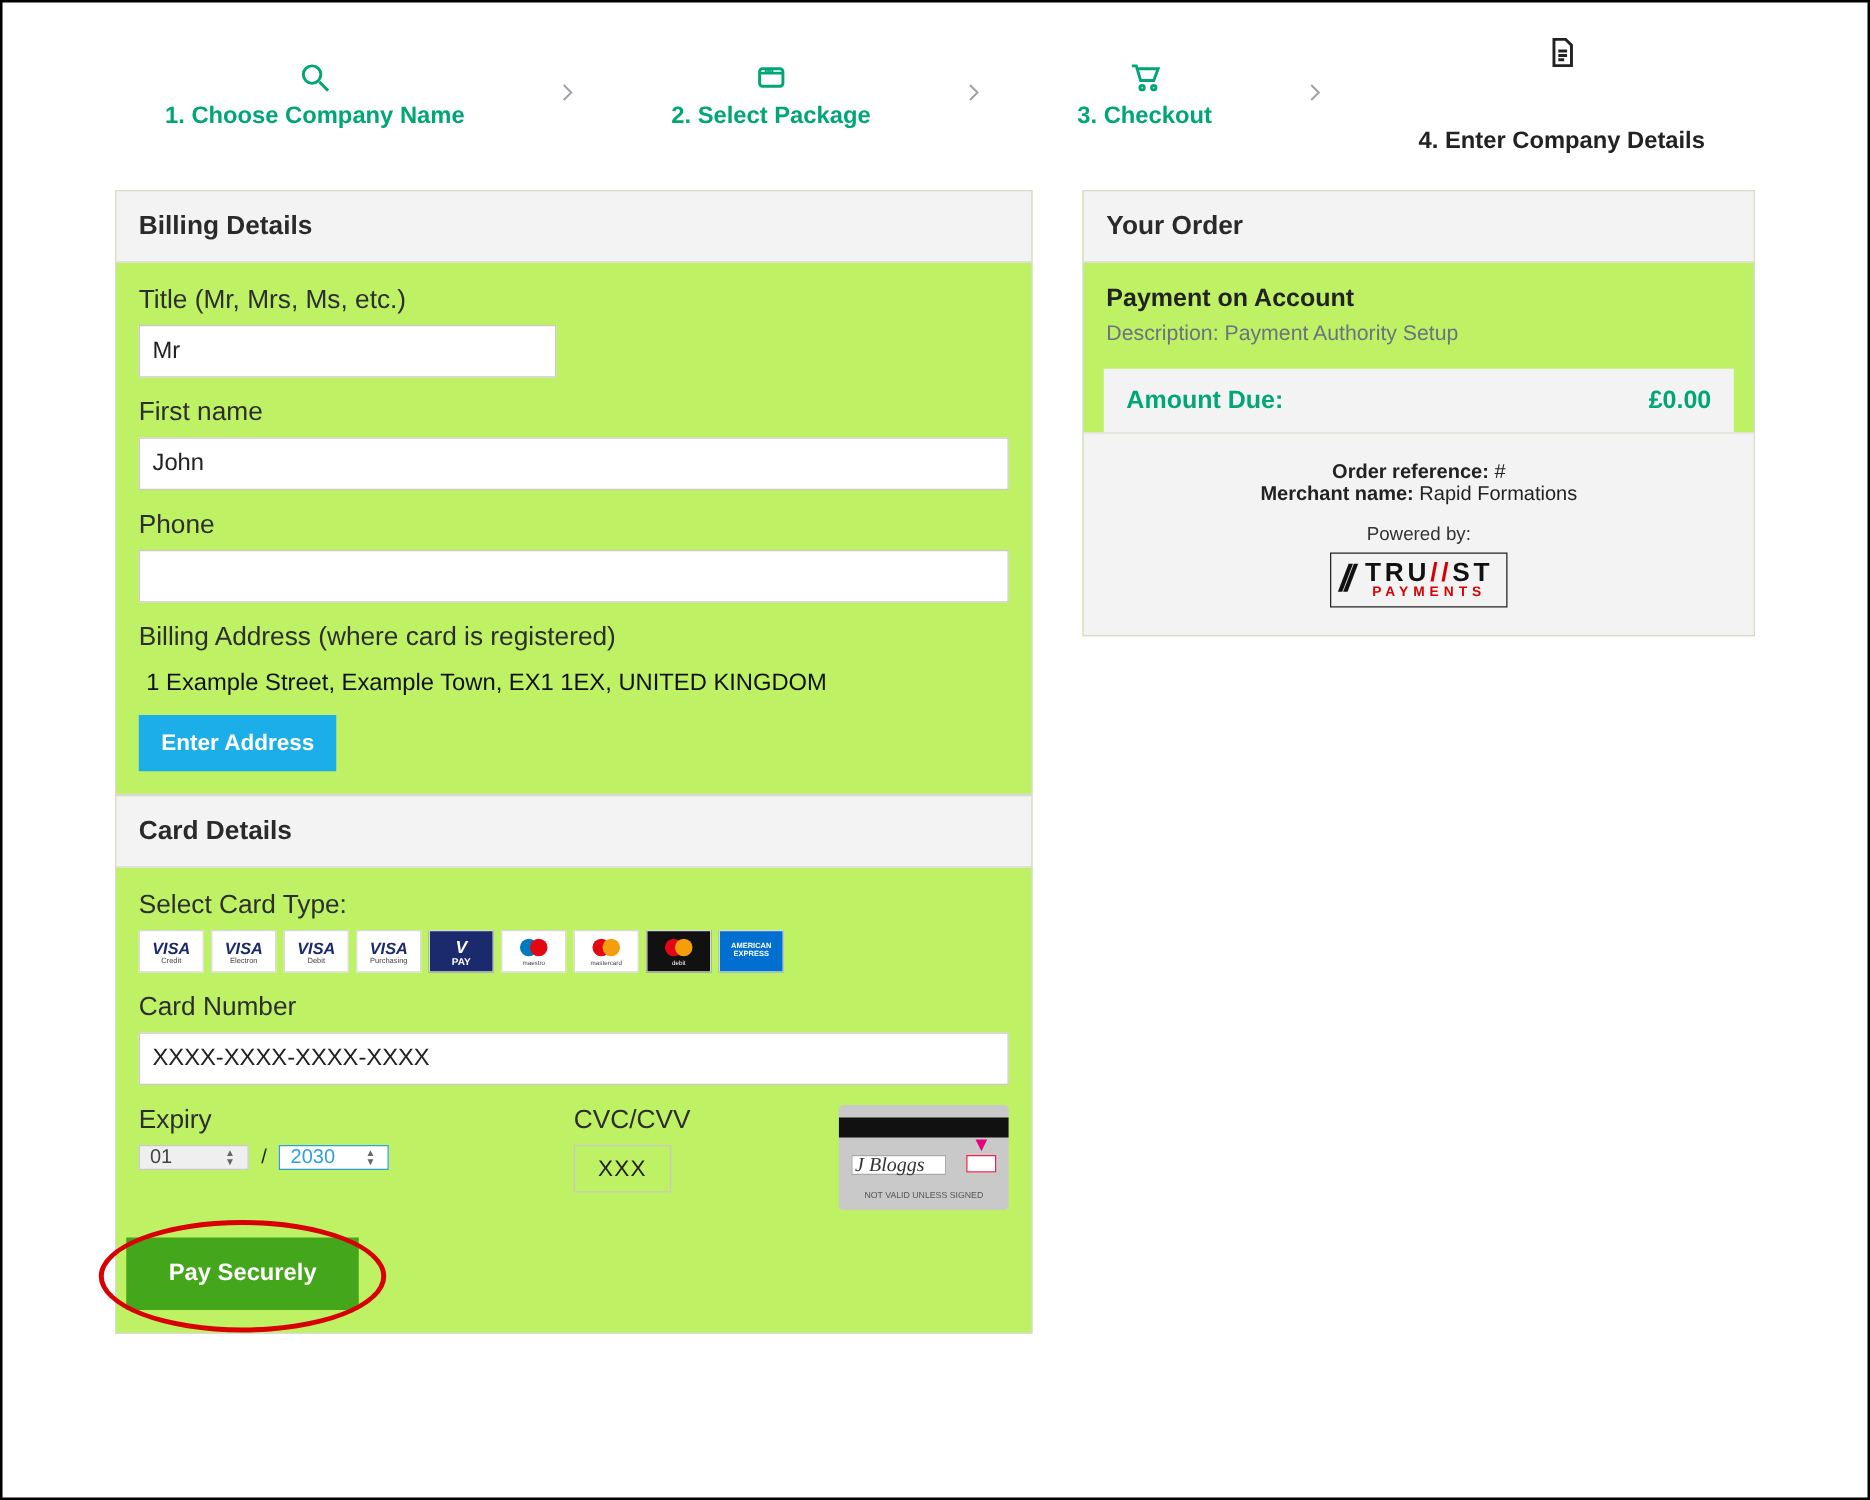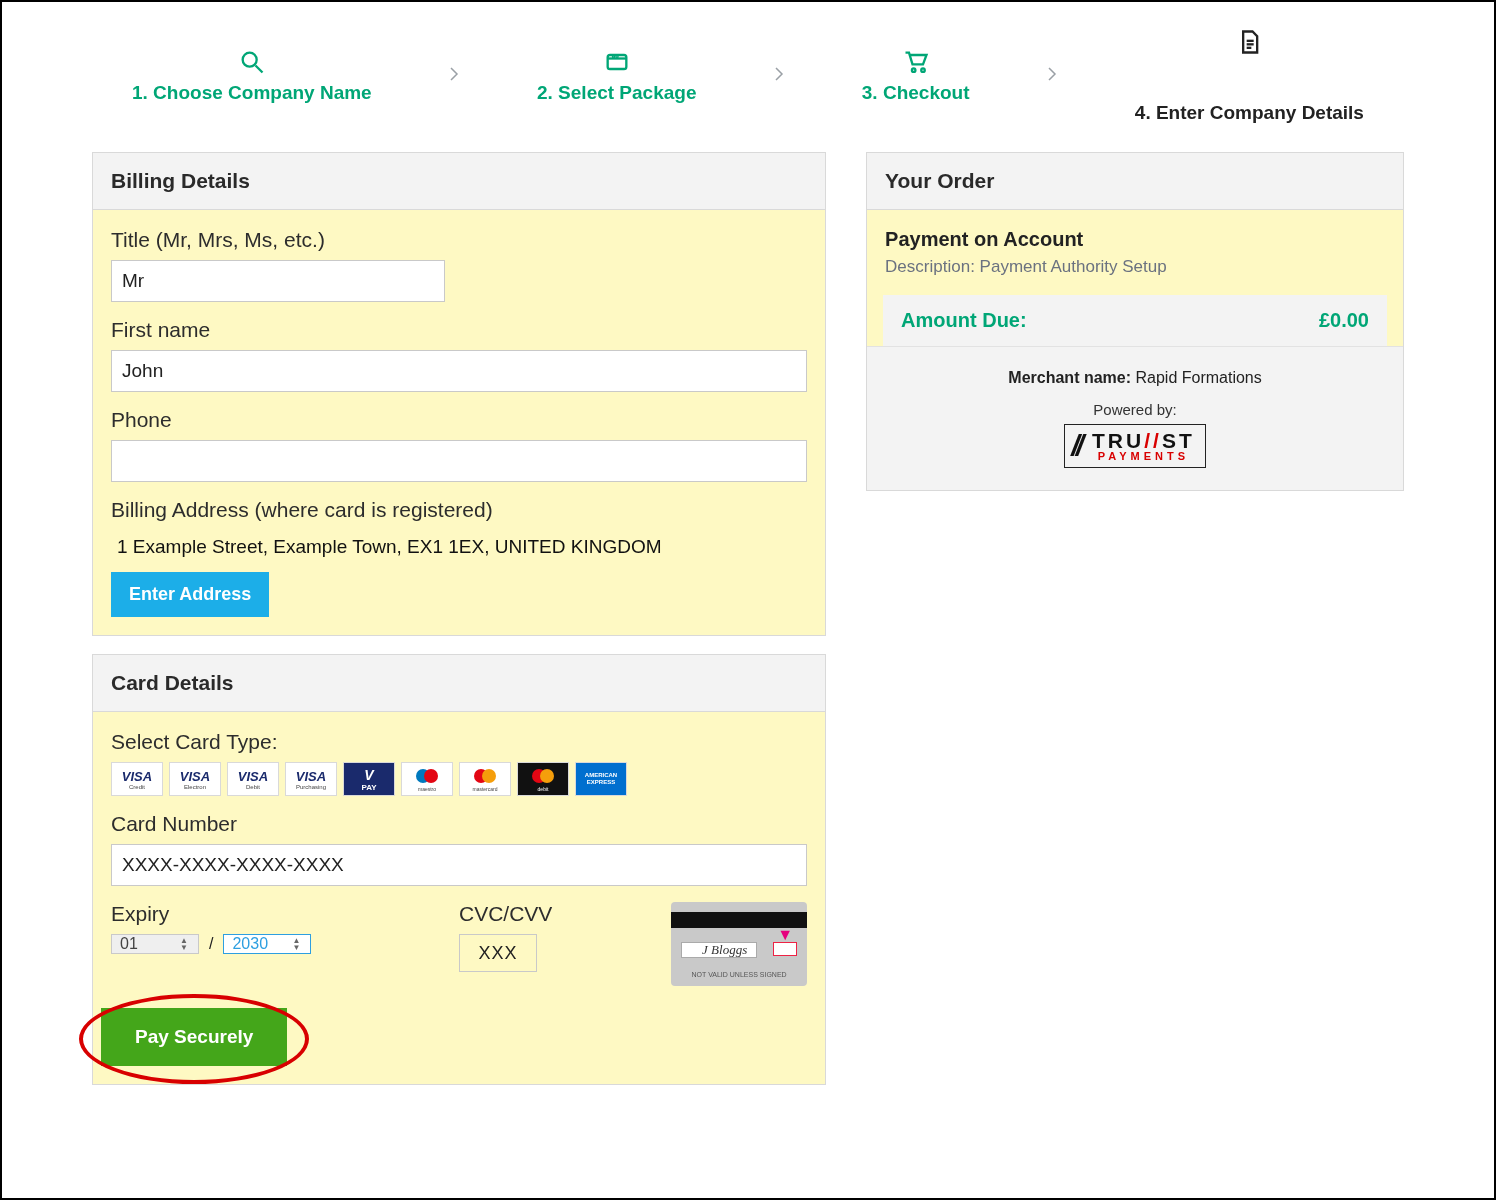--- a/index.html
+++ b/index.html
@@ -39,22 +39,21 @@
   .chev { color: #9aa0a6; }
   .chev svg { width: 18px; height: 18px; }
 
   
   .cols { display: flex; gap: 40px; align-items: flex-start; }
   .left { flex: 1 1 56%; }
   .right { flex: 0 0 41%; }
 
   .panel {
     border: 1px solid #d9d9d9;
-    margin-bottom: 18px;
-    background: #fef9c3;
+    background: #bef264;
   }
   .panel-head {
     background: #f3f3f3;
     border-bottom: 1px solid #d9d9d9;
     padding: 16px 18px;
     font-size: 21px;
     font-weight: 700;
     color: #2a2a2a;
   }
   .panel-body { padding: 18px; }
@@ -121,21 +120,21 @@
   .cvc-input {
     width: 78px; height: 38px;
     border: 1px solid #c9c9c9;
     display:flex; align-items:center; justify-content:center;
     font-size: 18px; letter-spacing:1px;
   }
 
   .card-back { width: 136px; height: 84px; background:#c9c9c9; border-radius:4px; position:relative; overflow:hidden;}
   .card-back .mag { position:absolute; top:10px; left:0; right:0; height:16px; background:#111;}
   .card-back .sig { position:absolute; top:40px; left:10px; width:76px; height:16px; background:#fff; border:1px solid #aaa;}
-  .card-back .sig-name { position:absolute; left:31px; top:40px; font-family: cursive; font-size:13px; color:#333; font-style: italic;}
+  .card-back .sig-name { position:absolute; left:13px; top:40px; font-family: cursive; font-size:16px; color:#333; font-style: italic;}
   .card-back .cvv-box { position:absolute; top:40px; right:10px; width:24px; height:14px; border:1px solid #e24; background:#fff;}
   .card-back .arrow { position:absolute; top:24px; right:14px; color:#e6007e; font-size:16px;}
   .card-back .tiny { position:absolute; bottom:8px; left:0; right:0; text-align:center; font-size:7px; color:#555;}
 
   .pay-wrap { position:relative; display:inline-block; margin-top:22px; margin-left:-10px; }
   .btn-green {
     background:#44A61A; color:#fff; border:none;
     padding: 18px 34px; font-size:19px; font-weight:600; cursor:pointer;
   }
   .ellipse {
@@ -376,20 +375,21 @@
           <div class="order-sub">
             <span>Description:</span>
             <span>Payment Authority Setup</span>
           </div>
           <div class="amount-row">
             <span>Amount Due:</span>
             <span>£0.00</span>
           </div>
         </div>
         <div class="order-meta">
+          <div><span class="lbl">Order reference:</span> <span>#</span></div>
           <div><span class="lbl">Merchant name:</span> <span>Rapid Formations</span></div>
           <div class="powered">Powered by:</div>
           <div class="trust-box">
             <span class="trust-slashes">//</span>
             <span class="trust-text">
               <span class="trust-top">
                 <span>TRU</span><span class="red">//</span><span>ST</span>
               </span>
               <span class="trust-bot">PAYMENTS</span>
             </span>

